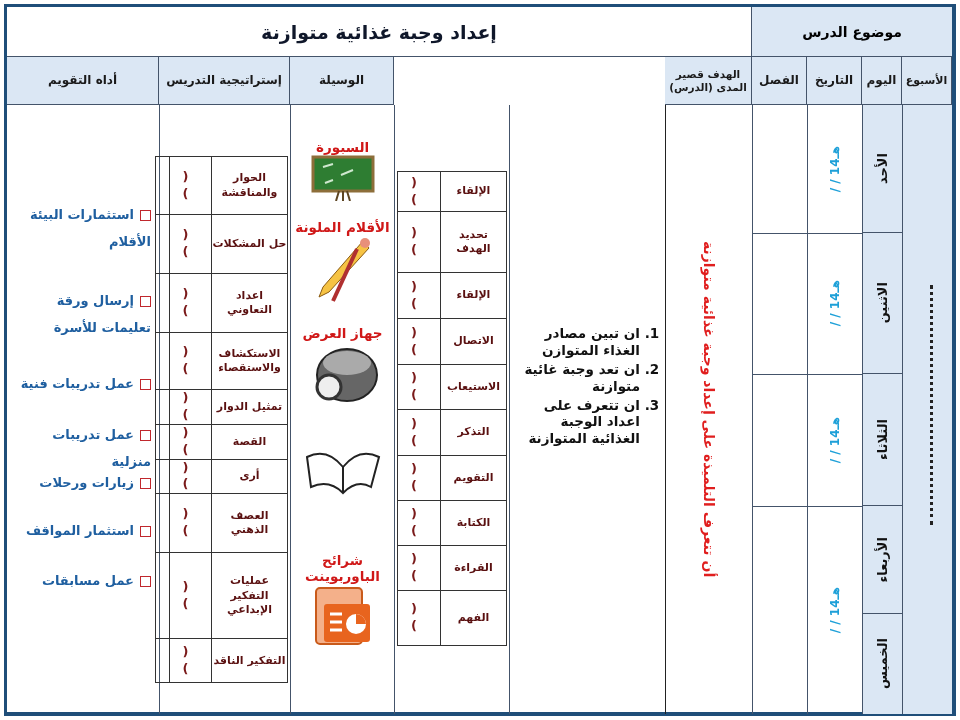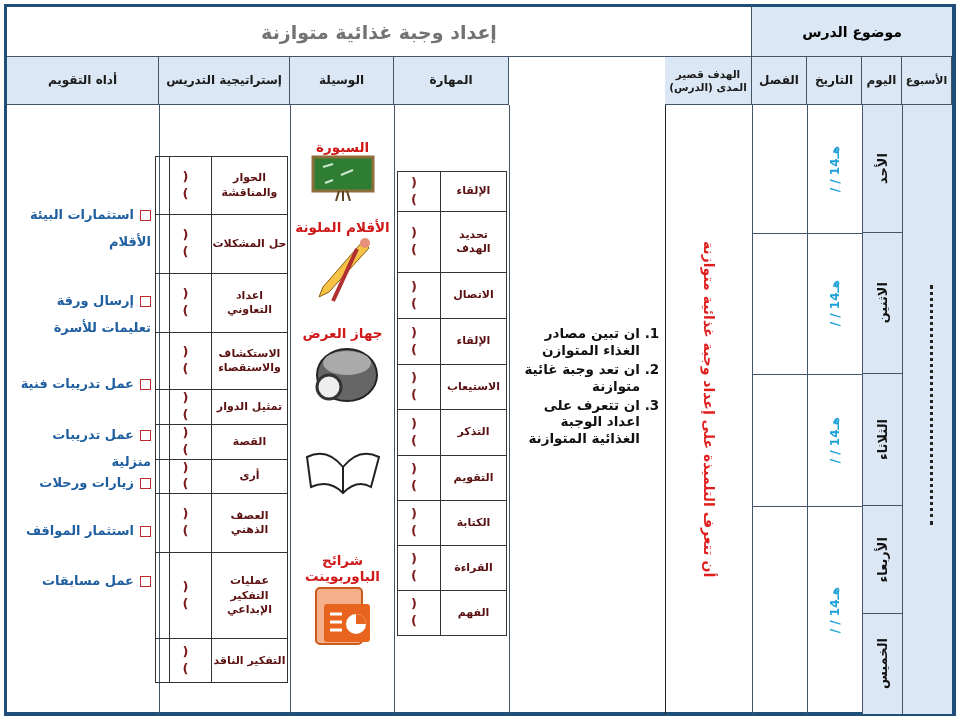--- a/index.html
+++ b/index.html
@@ -2,21 +2,21 @@
 <html><head>
 <meta charset="utf-8">
 <style>
   *{box-sizing:border-box;margin:0;padding:0}
   html,body{width:960px;height:720px;background:#fff;overflow:hidden;font-family:"DejaVu Sans",sans-serif}
   #page{position:absolute;left:4px;top:4px;width:952px;height:712px;border:3px solid #1f4e79;border-right-width:4px;border-bottom-width:4px;background:#fff}
   .abs{position:absolute}
   .hdrcell{position:absolute;background:#dbe7f4;border-right:1px solid #44546a;border-bottom:1px solid #44546a;display:flex;align-items:center;justify-content:center;text-align:center;font-weight:bold;font-size:12px;color:#1a1a1a;direction:rtl;line-height:1.2}
   .vline{position:absolute;width:1px;background:#44546a}
   .hline{position:absolute;height:1px;background:#44546a}
-  .title{position:absolute;left:0;top:0;width:745px;height:50px;display:flex;align-items:center;justify-content:center;color:#737373;font-weight:bold;font-size:19px;direction:rtl;border-bottom:1px solid #44546a;border-right:1px solid #44546a}
+  .title{position:absolute;left:0;top:0;width:745px;height:50px;display:flex;align-items:center;justify-content:center;color:#0f172a;font-weight:bold;font-size:19px;direction:rtl;border-bottom:1px solid #44546a;border-right:1px solid #44546a}
   .topic{position:absolute;left:745px;top:0;width:200px;height:50px;background:#dbe7f4;display:flex;align-items:center;justify-content:center;font-weight:bold;font-size:14px;direction:rtl;border-bottom:1px solid #44546a}
   .daycell{position:absolute;background:#dbe7f4;border-bottom:1px solid #44546a;display:flex;align-items:center;justify-content:center}
   .vert{writing-mode:vertical-rl;transform:rotate(180deg);font-weight:bold;font-size:13px;color:#111;direction:rtl;white-space:nowrap}
   .date{writing-mode:vertical-rl;transform:rotate(180deg);color:#1ea0d8;font-weight:bold;font-size:12px;white-space:nowrap}
   .weekcol{position:absolute;background:#dbe7f4}
   .dots{position:absolute;left:27px;top:180px;width:3px;height:240px;border-left:3px dotted #222}
   .objectives{position:absolute;direction:rtl;font-weight:bold;font-size:13.5px;color:#111;line-height:1.25}
   .objectives li{margin-right:15px;margin-bottom:2px}
   .redvert{writing-mode:vertical-rl;color:#e01e1e;font-weight:bold;font-size:14px;direction:rtl;white-space:nowrap}
   table.skills{position:absolute;border-collapse:collapse;direction:rtl}
@@ -33,21 +33,20 @@
 <div id="page">
 
   <div class="title">إعداد  وجبة غذائية متوازنة</div>
   <div class="topic">موضوع الدرس</div>
 
   <div class="hdrcell" style="left:895px;top:50px;width:50px;height:48px;font-size:11px">الأسبوع</div>
   <div class="hdrcell" style="left:855px;top:50px;width:40px;height:48px">اليوم</div>
   <div class="hdrcell" style="left:800px;top:50px;width:55px;height:48px">التاريخ</div>
   <div class="hdrcell" style="left:745px;top:50px;width:55px;height:48px">الفصل</div>
   <div class="hdrcell" style="left:658px;top:50px;width:87px;height:48px;font-size:10.5px;padding:12px 4px">الهدف قصير المدى (الدرس)</div>
-  <div class="hdrcell" style="left:387px;top:50px;width:115px;height:48px">المهارة</div>
   <div class="hdrcell" style="left:283px;top:50px;width:104px;height:48px">الوسيلة</div>
   <div class="hdrcell" style="left:152px;top:50px;width:131px;height:48px">إستراتيجية التدريس</div>
   <div class="hdrcell" style="left:0;top:50px;width:152px;height:48px;border-right:1px solid #44546a">أداه التقويم</div>
 
   <div class="vline" style="left:152px;top:98px;height:609px"></div>
   <div class="vline" style="left:283px;top:98px;height:609px"></div>
   <div class="vline" style="left:387px;top:98px;height:609px"></div>
   <div class="vline" style="left:502px;top:98px;height:609px"></div>
   <div class="vline" style="left:658px;top:98px;height:609px;background:#222"></div>
   <div class="vline" style="left:745px;top:98px;height:609px"></div>
@@ -106,25 +105,25 @@
     <tbody>
         <tr style="height:40px">
           <td>الإلقاء</td>
           <td class="par">(  )</td>
         </tr>
     <tr style="height:61px">
           <td>تحديد الهدف</td>
           <td class="par">(  )</td>
         </tr>
     <tr style="height:46px">
+          <td>الإلقاء</td>
+          <td class="par">(  )</td>
+        </tr>
+    <tr style="height:46px">
           <td>الاتصال</td>
-          <td class="par">(  )</td>
-        </tr>
-    <tr style="height:46px">
-          <td>الإلقاء</td>
           <td class="par">(  )</td>
         </tr>
     <tr style="height:45px">
           <td>الاستيعاب</td>
           <td class="par">(  )</td>
         </tr>
     <tr style="height:46px">
           <td>التذكر</td>
           <td class="par">(  )</td>
         </tr>
@@ -133,21 +132,21 @@
           <td class="par">(  )</td>
         </tr>
     <tr style="height:45px">
           <td>الكتابة</td>
           <td class="par">(  )</td>
         </tr>
     <tr style="height:45px">
           <td>القراءة</td>
           <td class="par">(  )</td>
         </tr>
-    <tr style="height:45px">
+    <tr style="height:55px">
           <td>الفهم</td>
           <td class="par">(  )</td>
         </tr>
   </tbody>
     </table>
 
   <div class="media" style="left:283px;top:132px">
     <div class="lbl">السبورة</div>
     <svg width="64" height="46" viewBox="0 0 64 46">
         <rect x="2" y="2" width="60" height="34" fill="#2e7d32" stroke="#8d6e3a" stroke-width="3"></rect>

